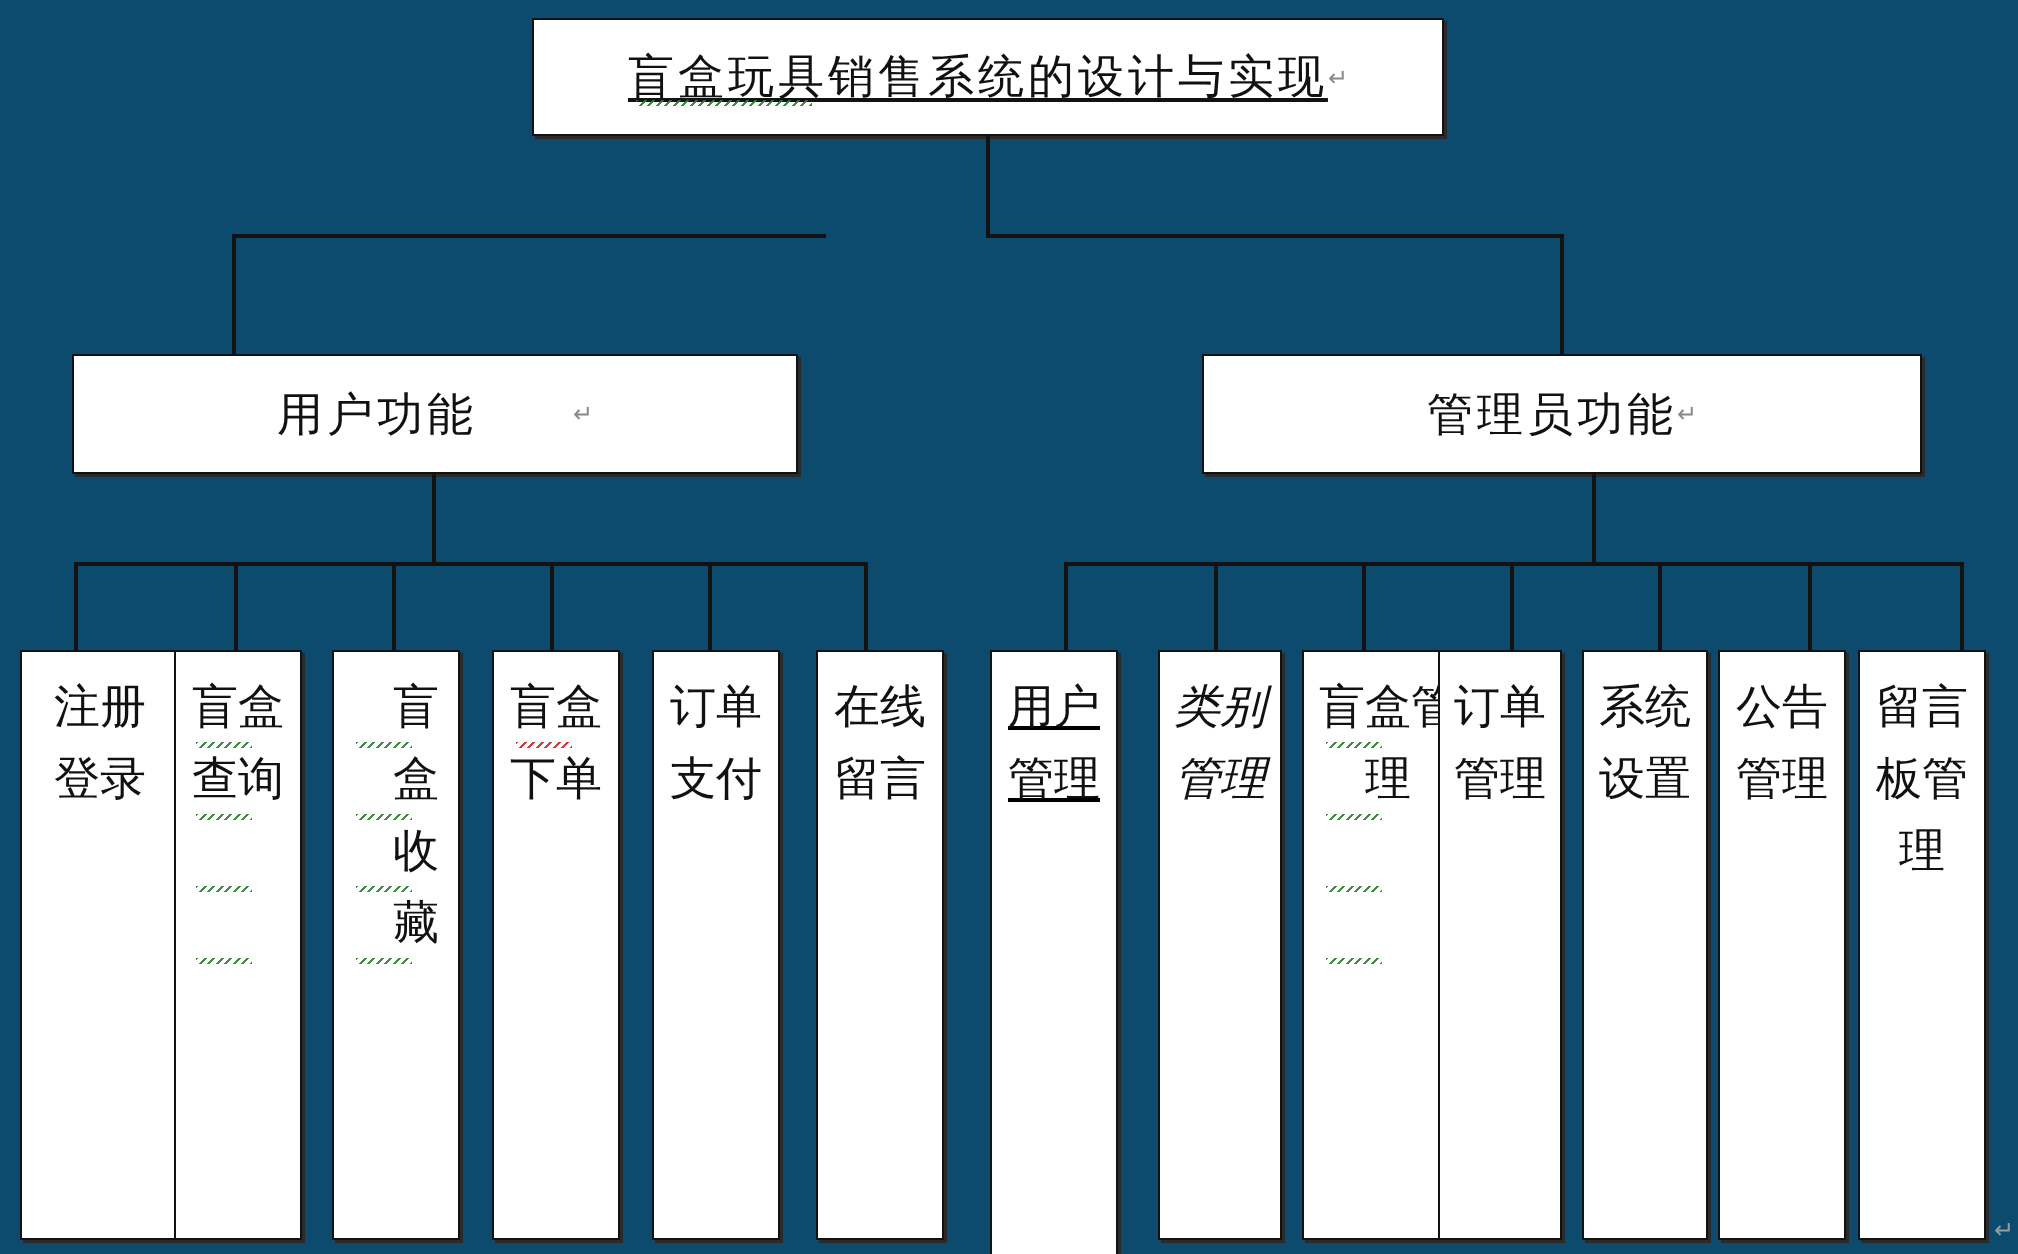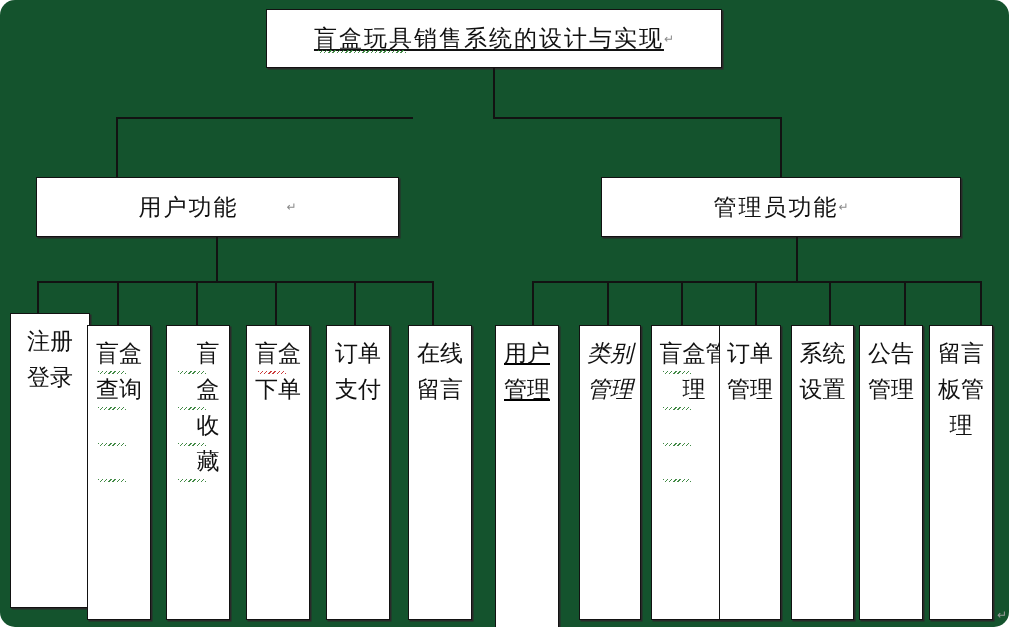--- a/index.html
+++ b/index.html
@@ -7,23 +7,22 @@
     padding: 0;
     background: #ffffff;
   }
   body {
     font-family: "Liberation Serif", "DejaVu Serif", serif;
   }
   #canvas {
     position: relative;
     width: 1009px;
     height: 627px;
-    background: #14532d;
+    background: #0c4a6e;
     overflow: hidden;
-    border-radius: 15px;
   }
   .box {
     position: absolute;
     box-sizing: border-box;
     border: 1.6px solid #121212;
     background: #ffffff;
     box-shadow: 1.5px 1.5px 0 0 #2a2a2a;
   }
   .box-h {
     display: flex;
@@ -122,21 +121,21 @@
   <div class="line line-v" style="left:796px; top:237px; height:45px;"></div>
   <div class="line line-h" style="left:532px; top:281px; width:449px;"></div>
   <div class="line line-v" style="left:532px; top:281px; height:45px;"></div>
   <div class="line line-v" style="left:607px; top:281px; height:45px;"></div>
   <div class="line line-v" style="left:681px; top:281px; height:45px;"></div>
   <div class="line line-v" style="left:755px; top:281px; height:45px;"></div>
   <div class="line line-v" style="left:829px; top:281px; height:45px;"></div>
   <div class="line line-v" style="left:904px; top:281px; height:45px;"></div>
   <div class="line line-v" style="left:980px; top:281px; height:45px;"></div>
 
-  <div class="box box-v" style="left:10px; top:313px; width:80px; height:295px;">
+  <div class="box box-v" style="left:10px; top:325px; width:80px; height:295px;">
     <span class="label">注册登录</span>
   </div>
   <div class="box box-v" style="left:87px; top:325px; width:64px; height:295px;">
     <span class="label">盲盒查询</span>
   </div>
   <div class="box box-v" style="left:166px; top:325px; width:64px; height:295px;padding-left:20px;">
     <span class="label">盲盒收藏</span>
   </div>
   <div class="box box-v" style="left:326px; top:325px; width:64px; height:295px;">
     <span class="label">订单支付</span>

